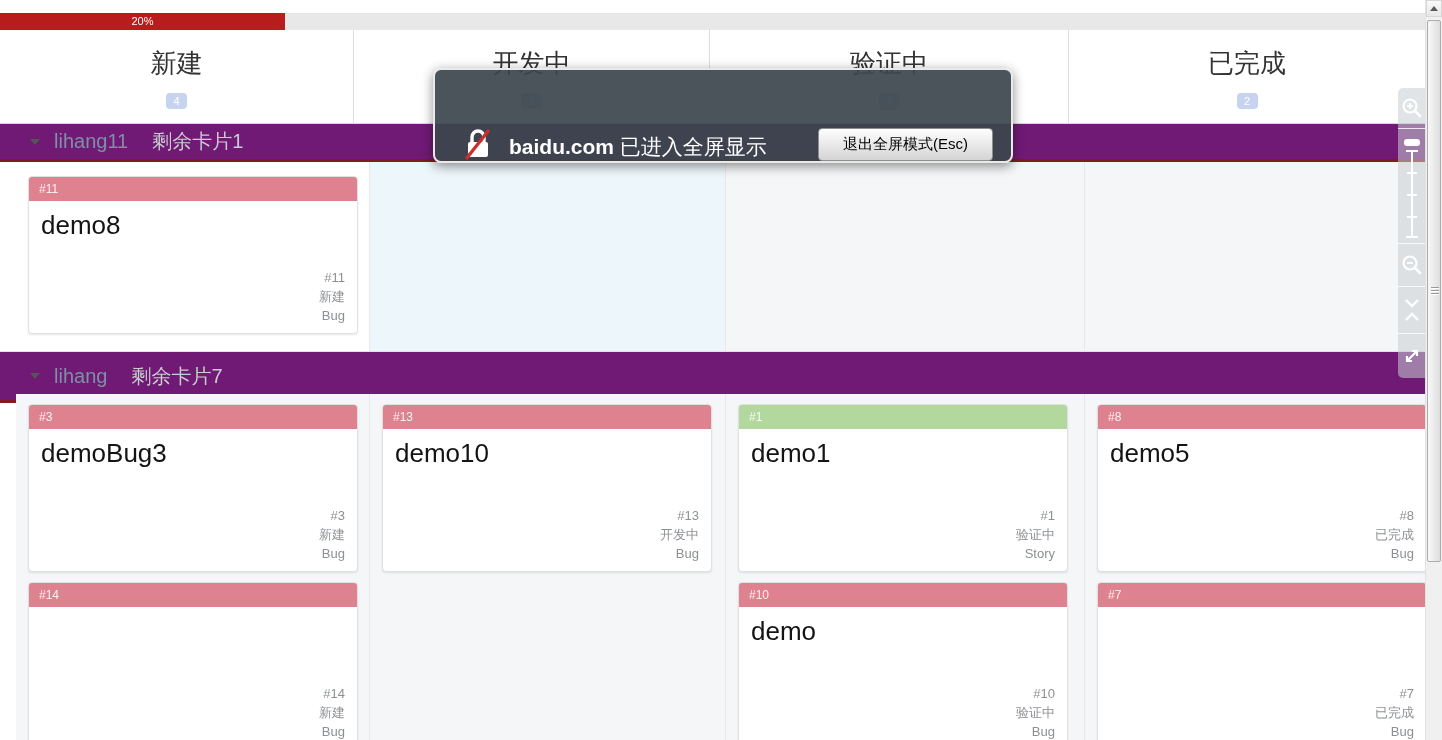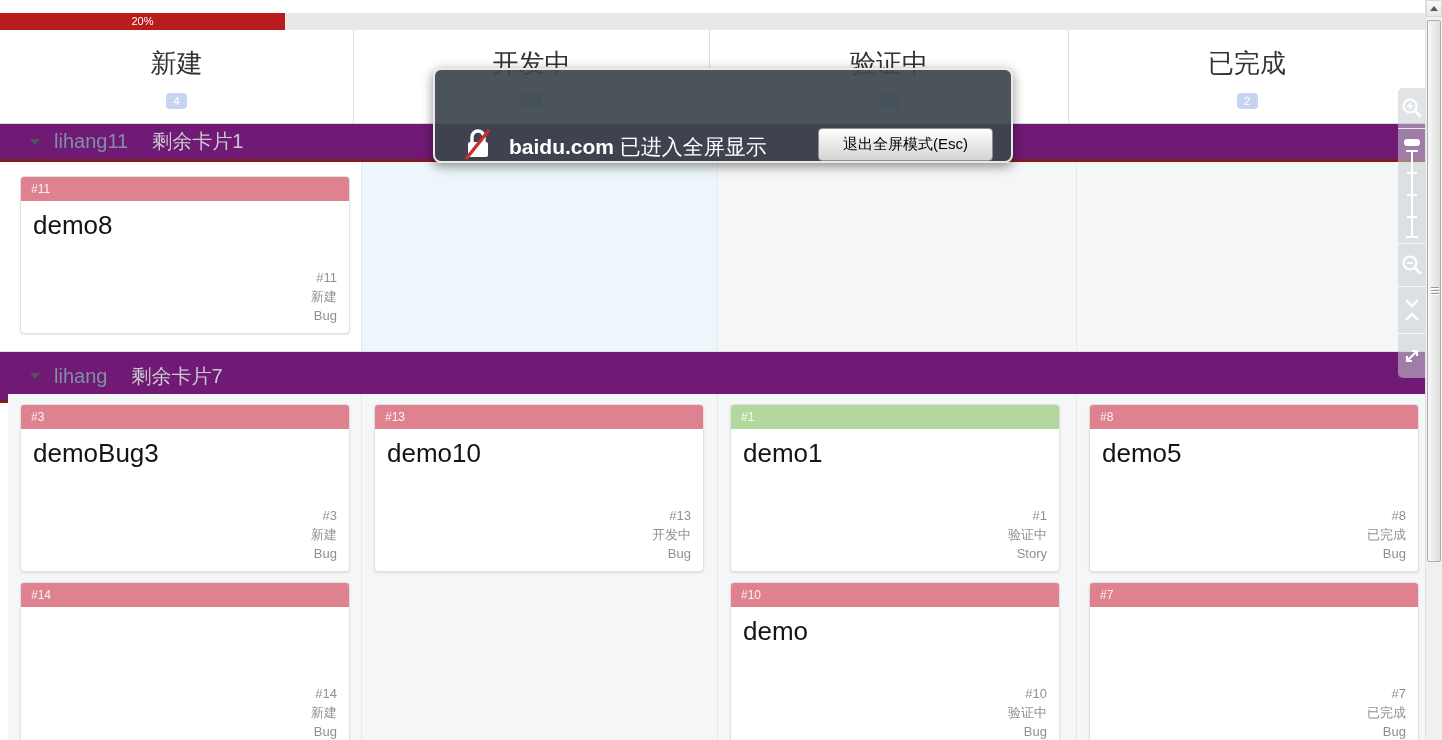--- a/index.html
+++ b/index.html
@@ -27,21 +27,21 @@
   .lane-header { position:absolute; left:0; width:1425px; background:#701a75;
     border-top:1px solid #e2e2e2; border-bottom:3px solid #7f1d1d;
     display:flex; align-items:center; }
   .lane-header.l1 { top:124px; height:38px; border-top:none; }
   .lane-header.l2 { top:351px; height:52px; }
   .caret { width:0; height:0; border-left:5px solid transparent; border-right:5px solid transparent;
     border-top:6px solid #555; margin-left:30px; margin-right:14px; }
   .lane-name { font-size:20px; color:#7d90a5; }
   .lane-remaining { font-size:20px; color:#c8ccd0; margin-left:24px; }
 
-  .lane-body { position:absolute; left:8px; width:1425px; display:flex; }
+  .lane-body { position:absolute; left:16px; width:1425px; display:flex; }
   .lane-body.l1 { top:162px; height:189px; }
   .lane-body.l2 { top:394px; height:346px; }
   .lane-col { border-right:1px solid #e6e8ea; background:#f5f6f7; overflow:hidden; }
   .lane-col:last-child { border-right:none; }
   .lane-col.c1 { width:354px; } .lane-col.c2 { width:356px; }
   .lane-col.c3 { width:359px; } .lane-col.c4 { width:356px; }
   .lane-body.l1 .lane-col.c1 { background:#ffffff; }
   .lane-body.l1 .lane-col.c2 { background:#edf6fb; }
 
   

